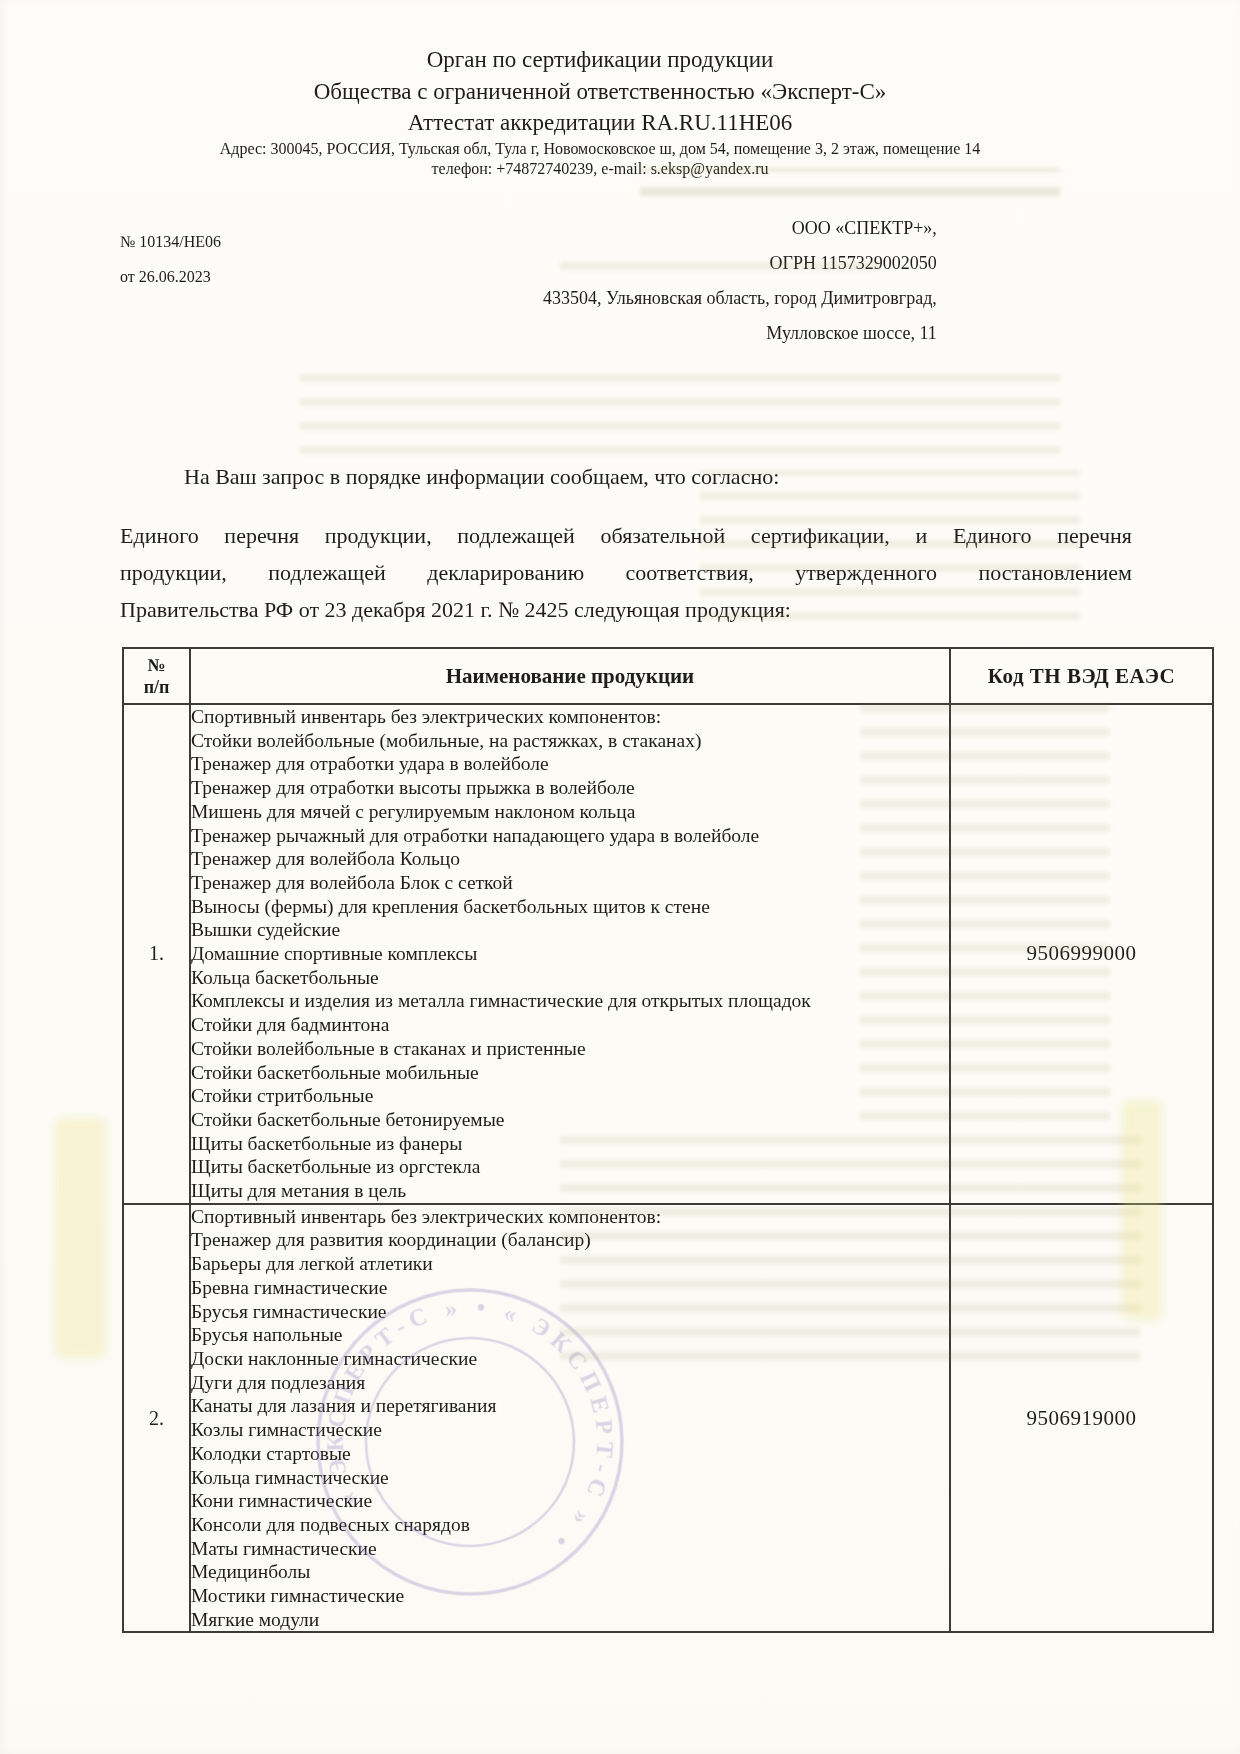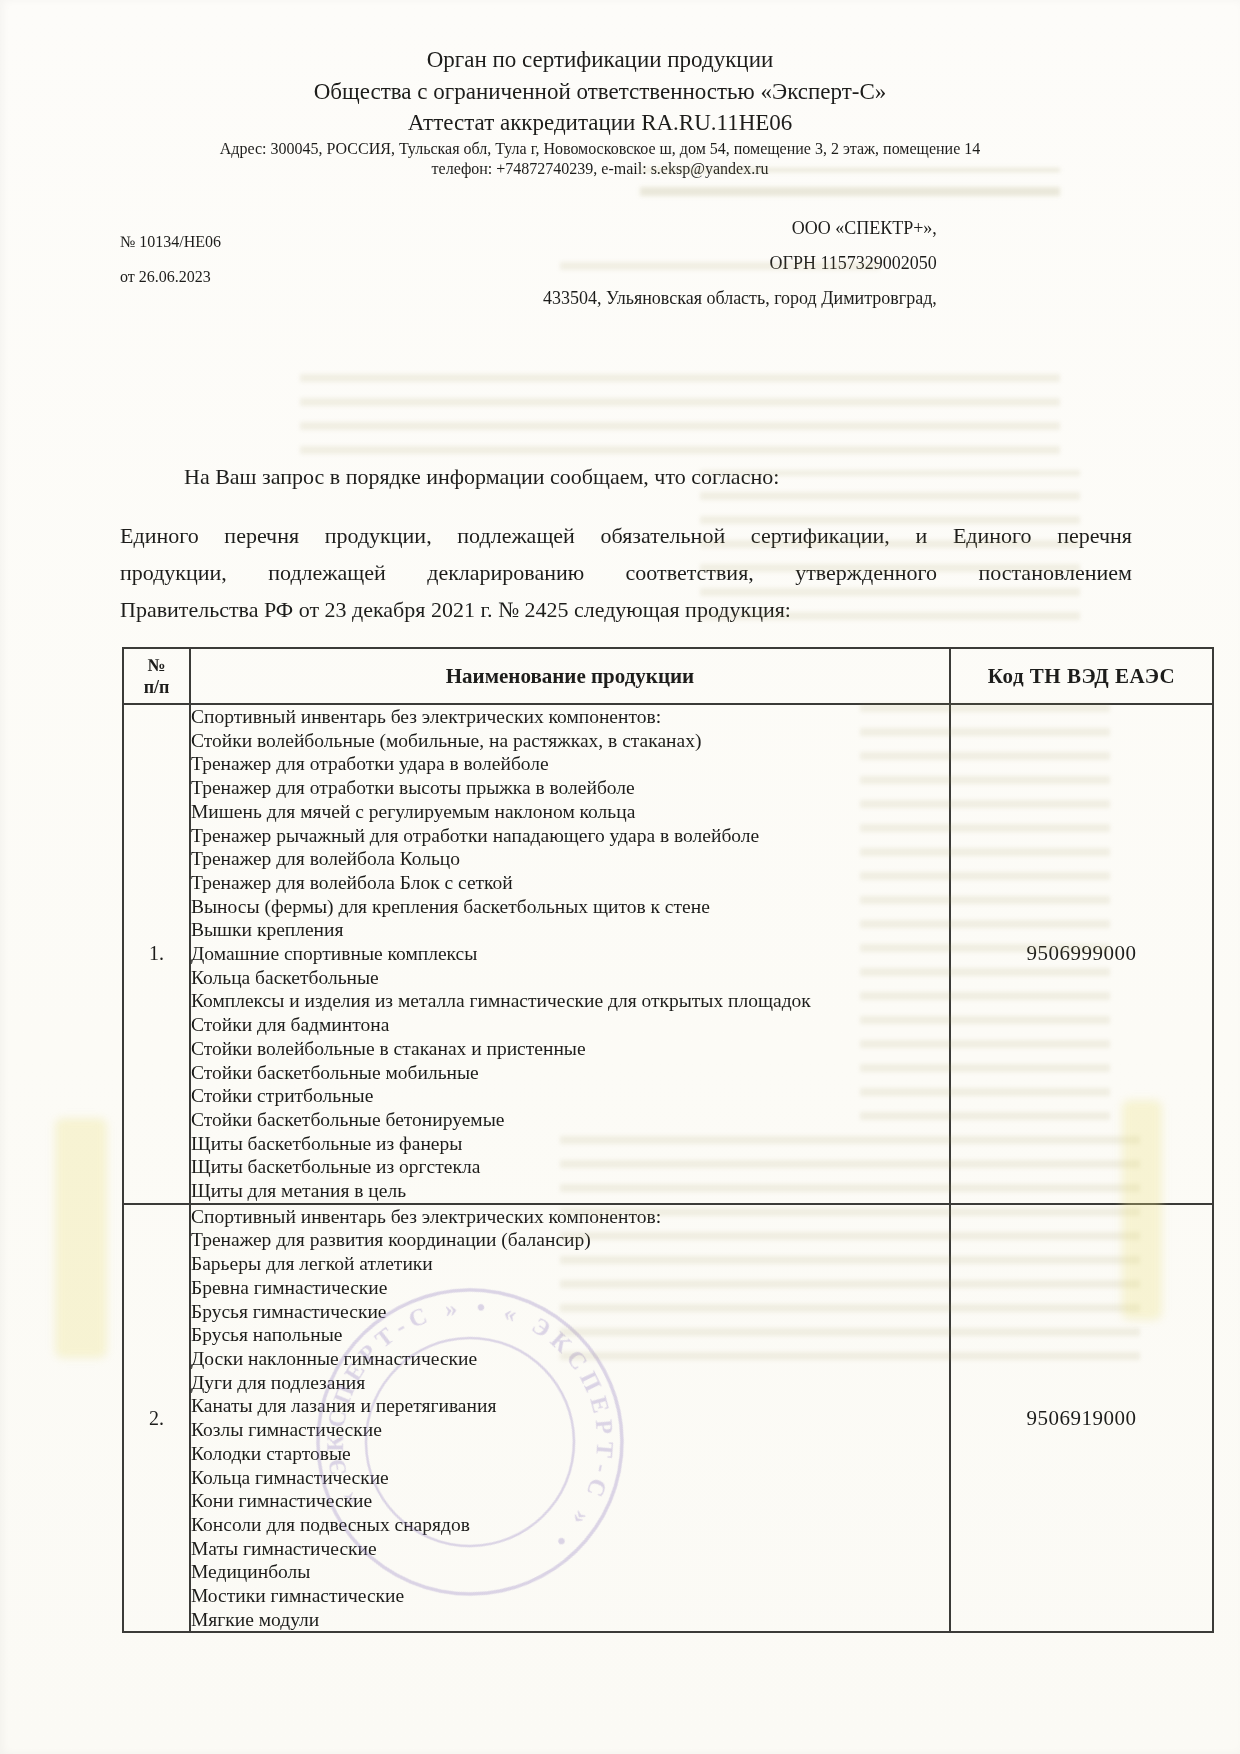--- a/index.html
+++ b/index.html
@@ -74,20 +74,21 @@
 
   <div class="ref-block">
     <div>№ 10134/НЕ06</div>
     <div>от 26.06.2023</div>
   </div>
 
   <div class="recipient-block">
     <div>ООО «СПЕКТР+»,</div>
     <div>ОГРН 1157329002050</div>
     <div>433504, Ульяновская область, город Димитровград,</div>
+    <div>Мулловское шоссе, 11</div>
   </div>
 
   <div class="intro">На Ваш запрос в порядке информации сообщаем, что согласно:</div>
 
   <div class="legal">
     <div class="just">Единого перечня продукции, подлежащей обязательной сертификации, и Единого перечня</div>
     <div class="just">продукции, подлежащей декларированию соответствия, утвержденного постановлением</div>
     <div>Правительства РФ от 23 декабря 2021 г. № 2425 следующая продукция:</div>
   </div>
 
@@ -106,21 +107,21 @@
           <td class="c-items">
             <div>Спортивный инвентарь без электрических компонентов:</div>
             <div>Стойки волейбольные (мобильные, на растяжках, в стаканах)</div>
             <div>Тренажер для отработки удара в волейболе</div>
             <div>Тренажер для отработки высоты прыжка в волейболе</div>
             <div>Мишень для мячей с регулируемым наклоном кольца</div>
             <div>Тренажер рычажный для отработки нападающего удара в волейболе</div>
             <div>Тренажер для волейбола Кольцо</div>
             <div>Тренажер для волейбола Блок с сеткой</div>
             <div>Выносы (фермы) для крепления баскетбольных щитов к стене</div>
-            <div>Вышки крепления</div>
+            <div>Вышки судейские</div>
             <div>Домашние спортивные комплексы</div>
             <div>Кольца баскетбольные</div>
             <div>Комплексы и изделия из металла гимнастические для открытых площадок</div>
             <div>Стойки для бадминтона</div>
             <div>Стойки волейбольные в стаканах и пристенные</div>
             <div>Стойки баскетбольные мобильные</div>
             <div>Стойки стритбольные</div>
             <div>Стойки баскетбольные бетонируемые</div>
             <div>Щиты баскетбольные из фанеры</div>
             <div>Щиты баскетбольные из оргстекла</div>

